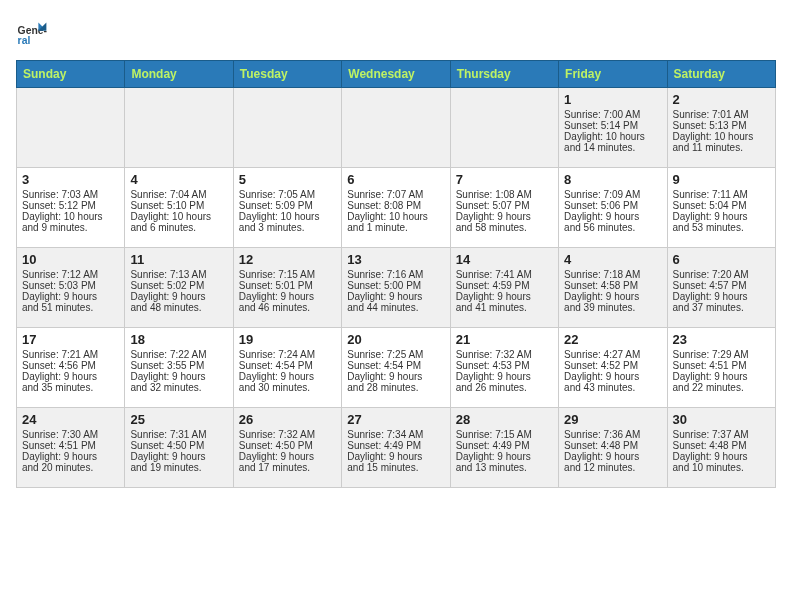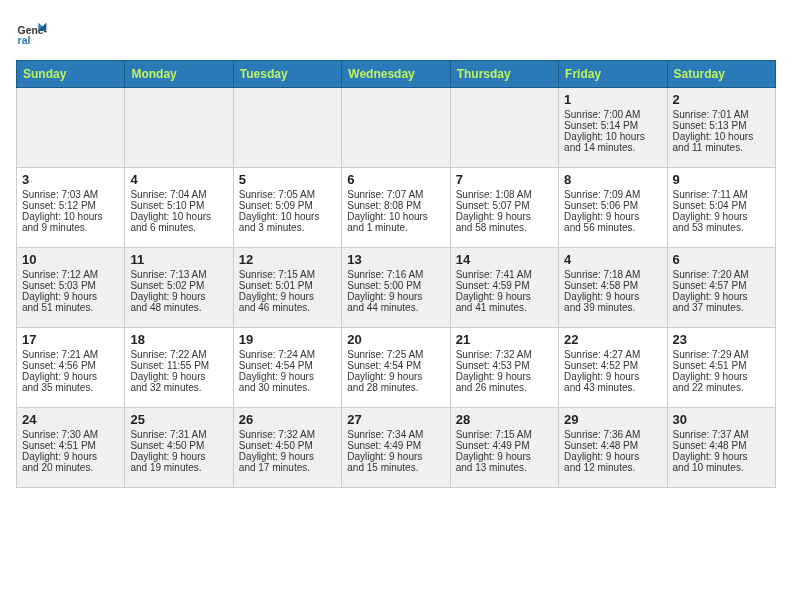--- a/index.html
+++ b/index.html
@@ -234,21 +234,21 @@
         <td>
           <span class="day-num">17</span>
           <div>Sunrise: 7:21 AM</div>
           <div>Sunset: 4:56 PM</div>
           <div>Daylight: 9 hours</div>
           <div>and 35 minutes.</div>
         </td>
         <td>
           <span class="day-num">18</span>
           <div>Sunrise: 7:22 AM</div>
-          <div>Sunset: 11:55 PM</div>
+          <div>Sunset: 3:55 PM</div>
           <div>Daylight: 9 hours</div>
           <div>and 32 minutes.</div>
         </td>
         <td>
           <span class="day-num">19</span>
           <div>Sunrise: 7:24 AM</div>
           <div>Sunset: 4:54 PM</div>
           <div>Daylight: 9 hours</div>
           <div>and 30 minutes.</div>
         </td>

